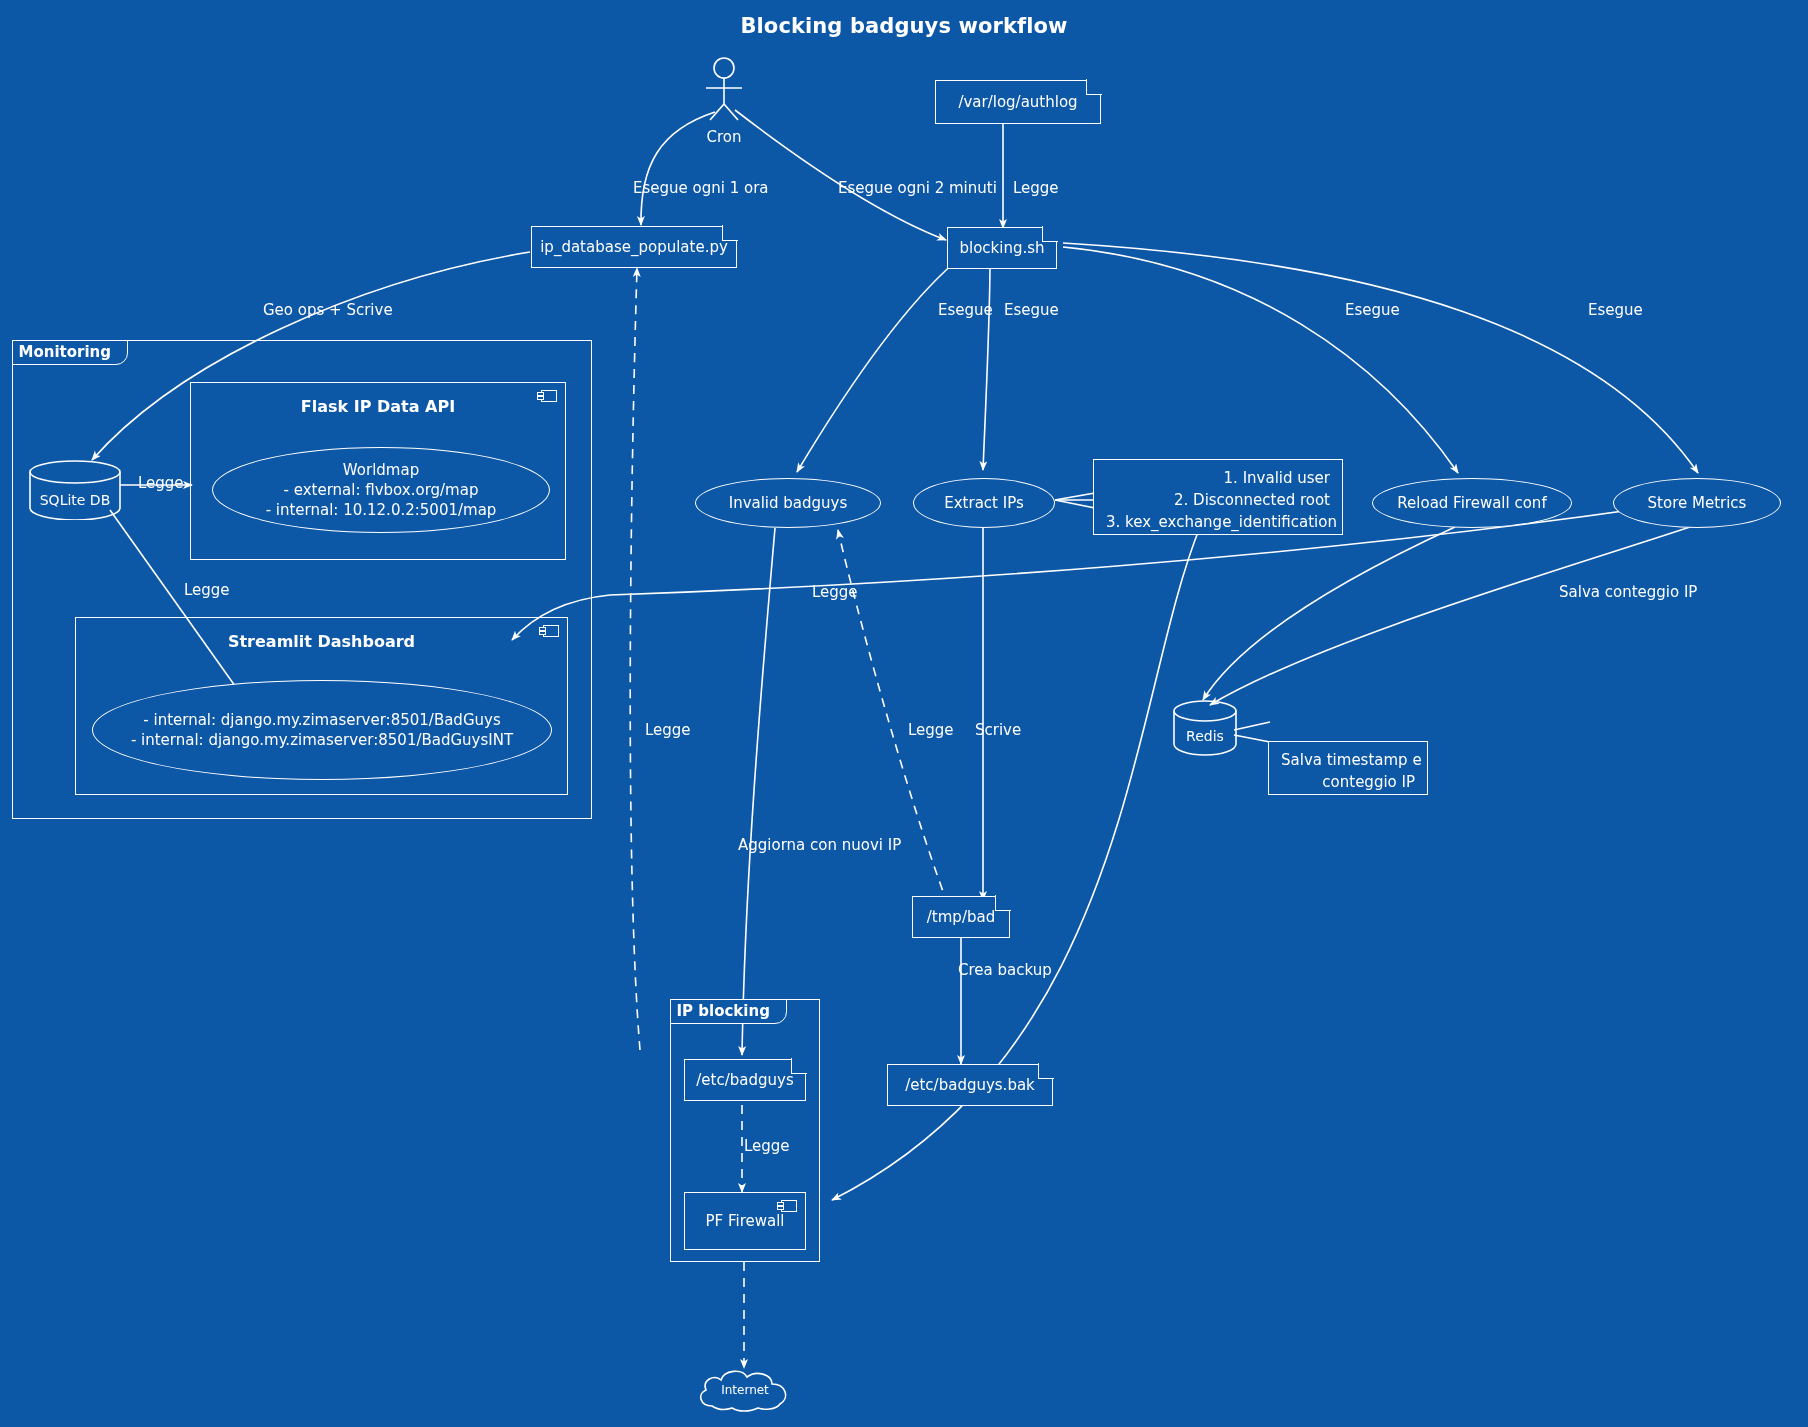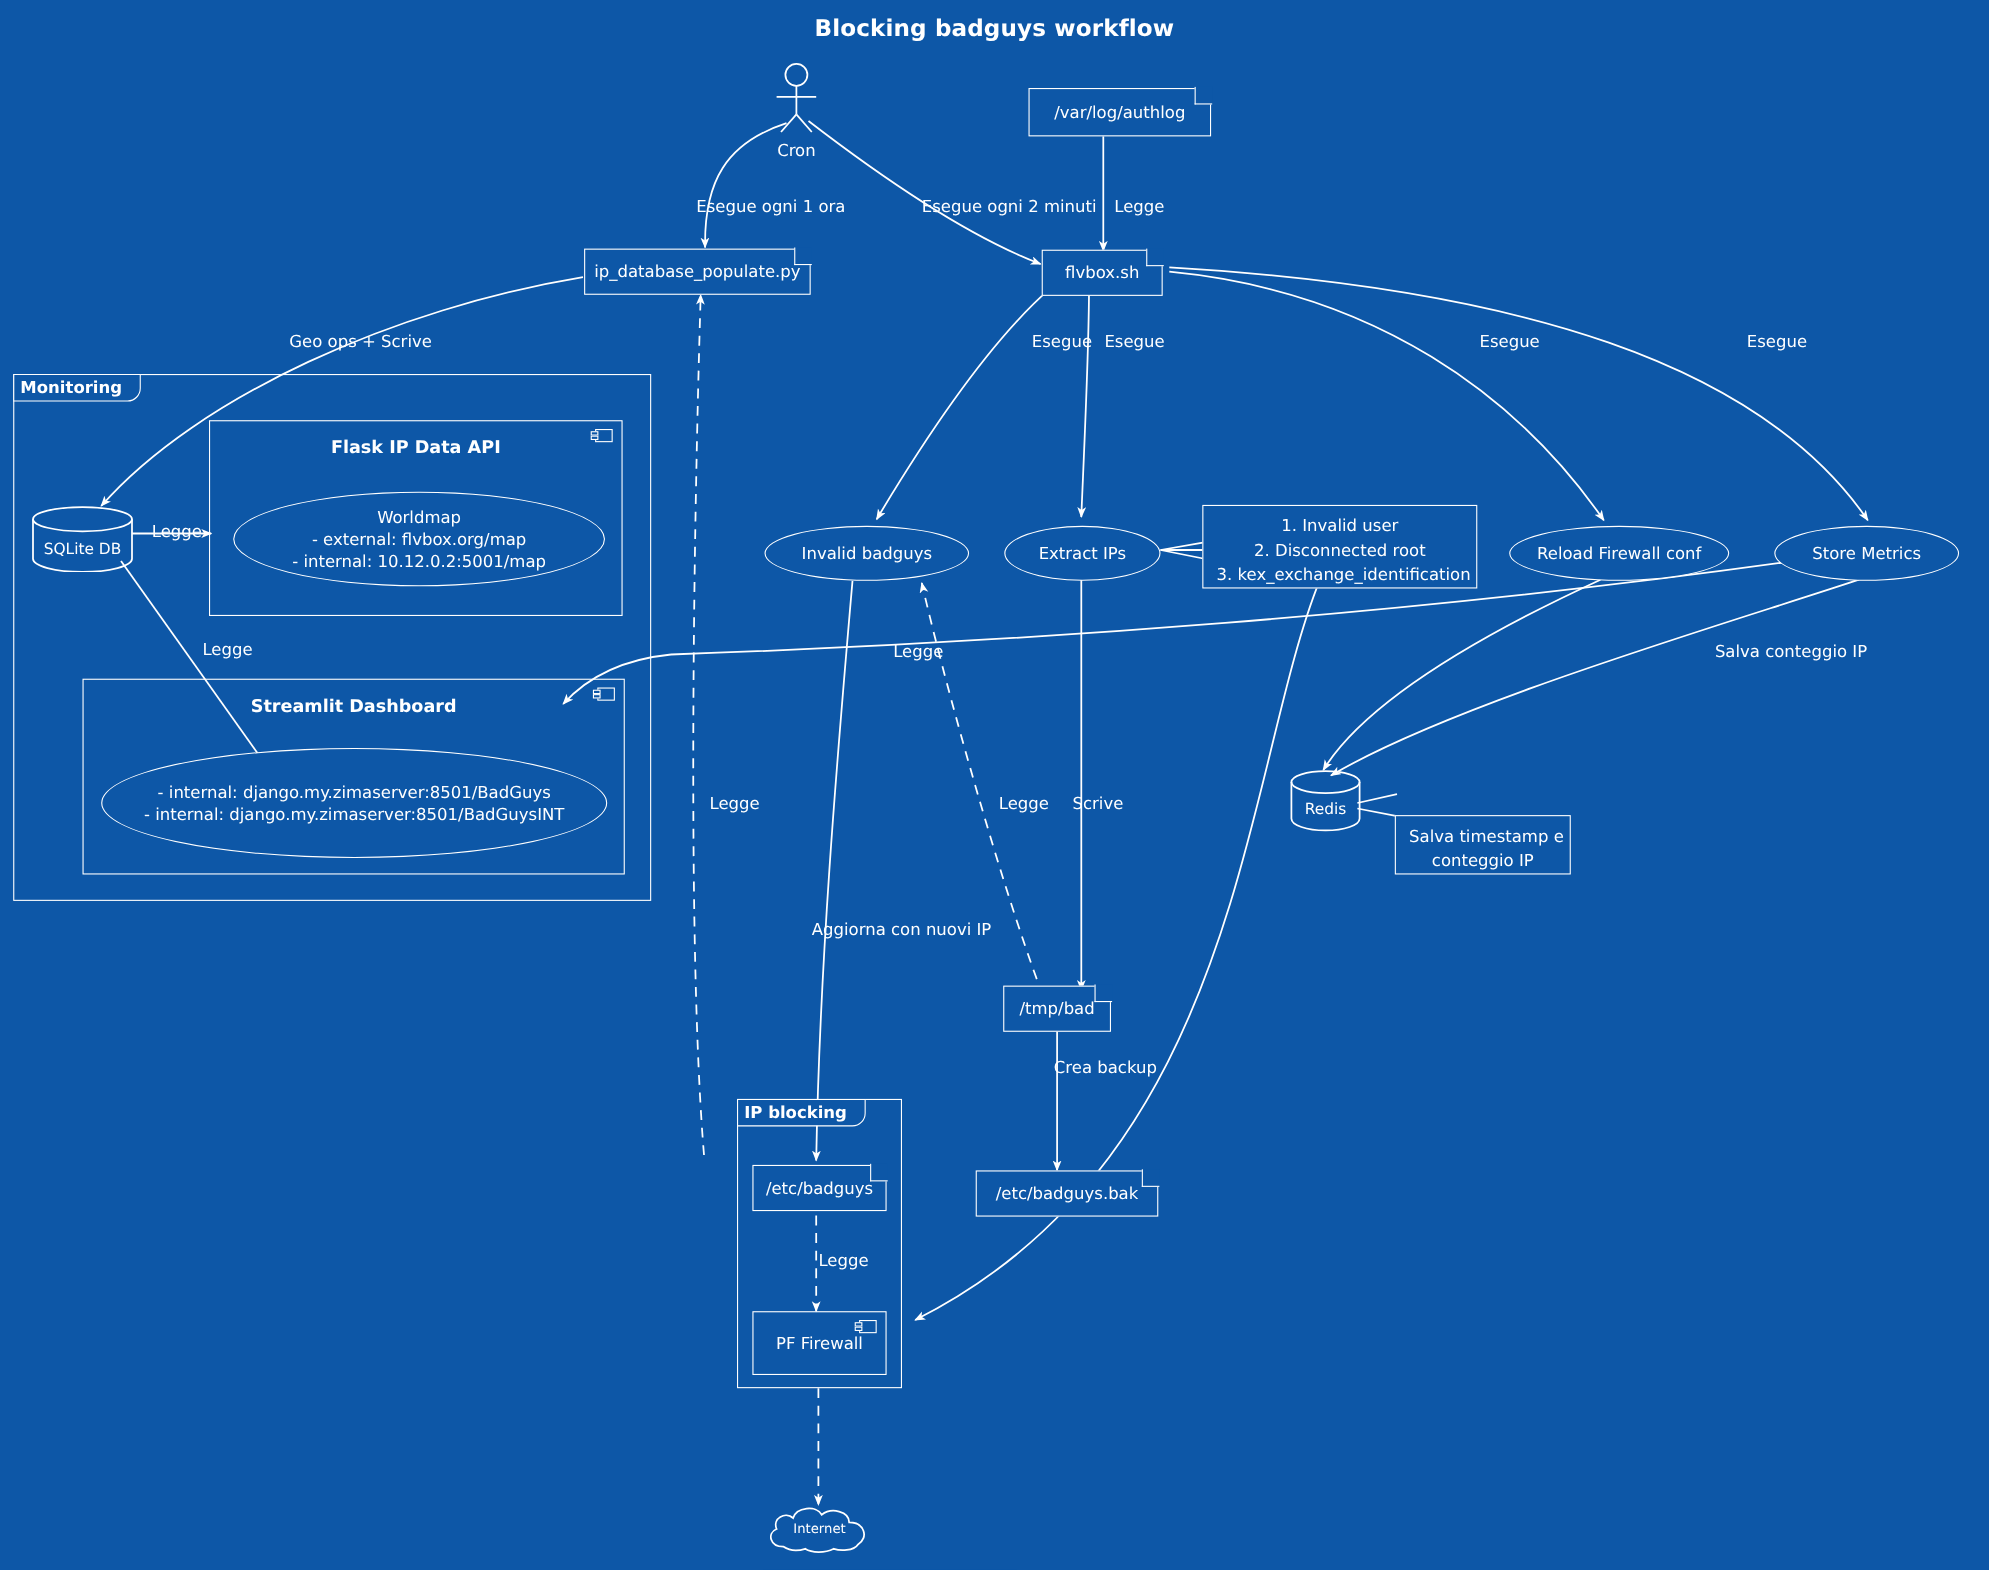--- a/index.html
+++ b/index.html
@@ -98,21 +98,21 @@
     font-size: 15px;
   }
   .notenode .body {
     position: relative;
     box-sizing: border-box;
     width: 100%;
     height: 100%;
     border: 1.5px solid #fff;
     background: #0d57a7;
     padding: 8px 12px;
-    text-align: center;
+    text-align: right;
     line-height: 1.45;
   }
   .note-line { white-space: nowrap; }
   
   .ellipsenode {
     position: absolute;
     color: #fff;
     font-size: 15px;
     display: flex;
     align-items: center;
@@ -309,21 +309,21 @@
 
   <div class="filenode" style="left:531px; top:226px; width:206px; height:42px;">
     <div class="body">
         <span>ip_database_populate.py</span>
       </div>
     <div class="fold"></div>
   </div>
 
   <div class="filenode" style="left:947px; top:227px; width:110px; height:42px;">
     <div class="body">
-        <span>flvbox.sh</span>
+        <span>blocking.sh</span>
       </div>
     <div class="fold"></div>
   </div>
 
   <div class="pkg" style="left:12px; top:340px; width:580px; height:479px;">
     <div class="pkg-tab">Monitoring</div>
   </div>
 
   <div class="component" style="left:190px; top:382px; width:376px; height:178px;">
     <div class="comp-icon"></div>

